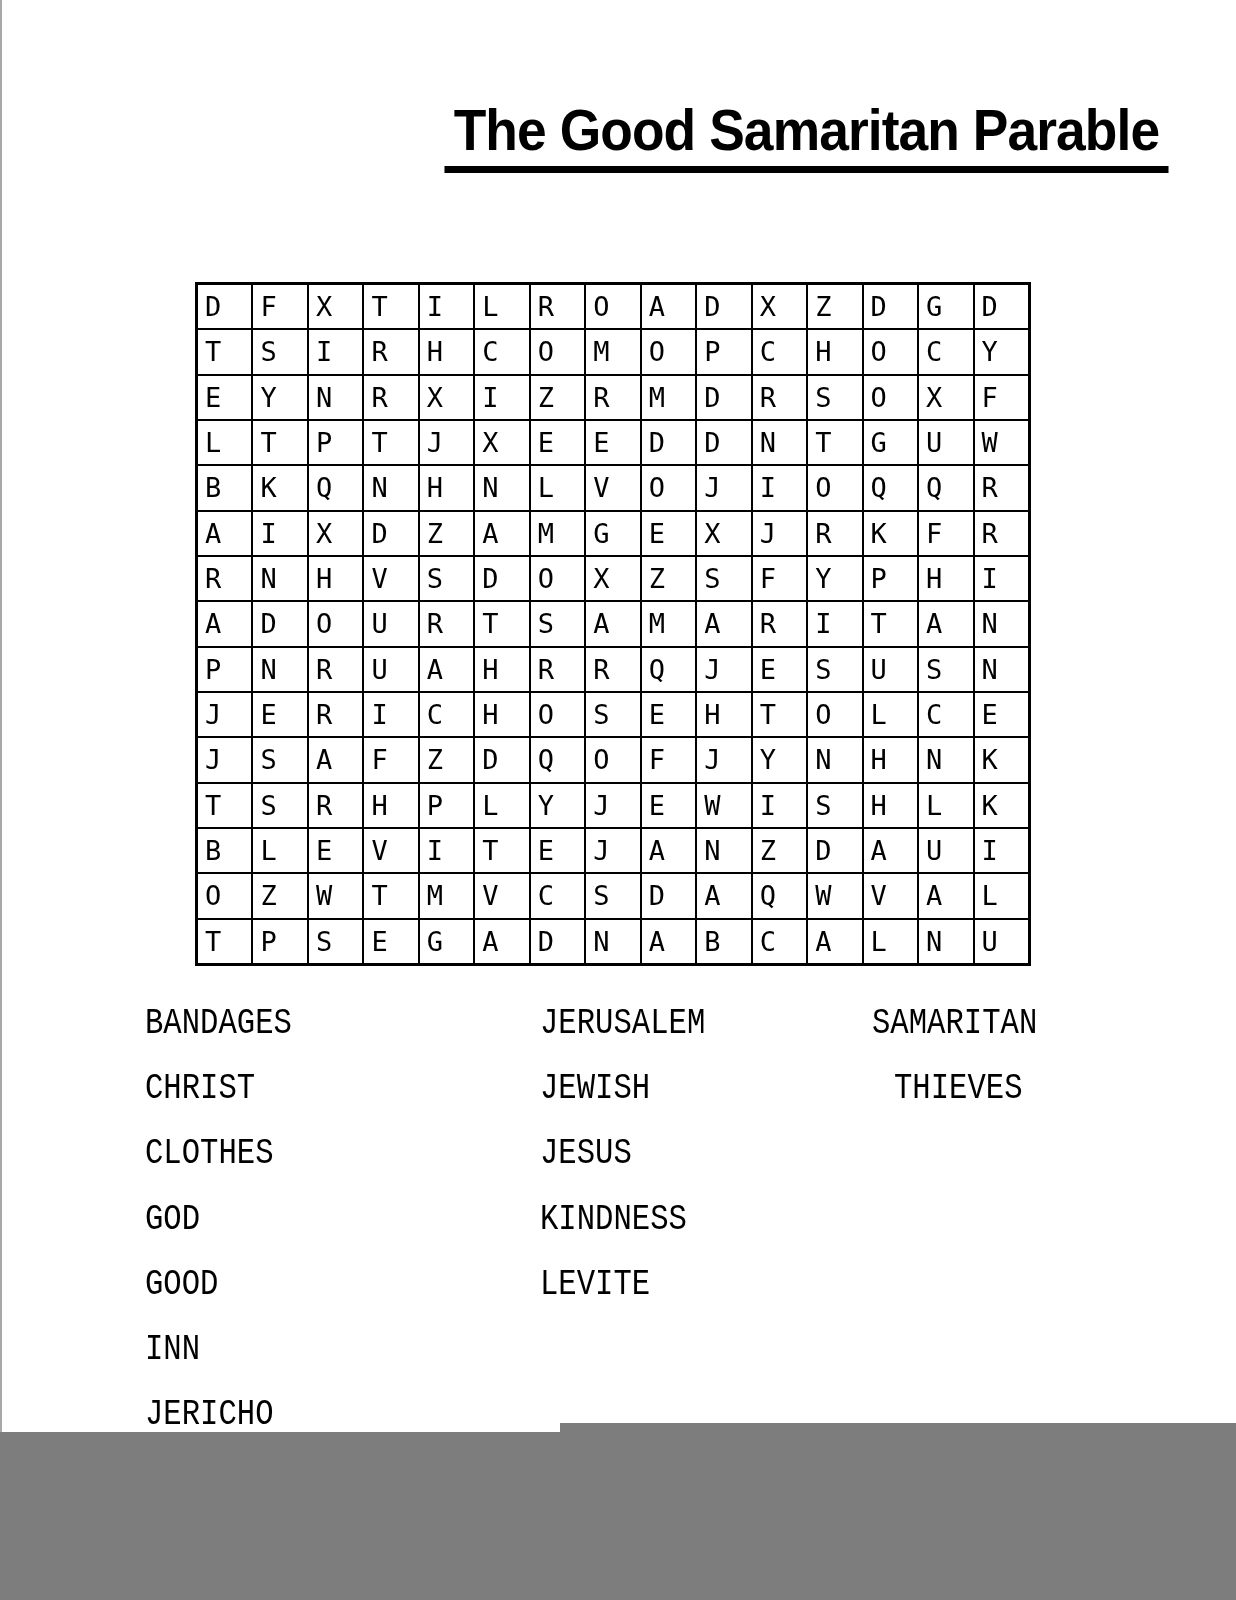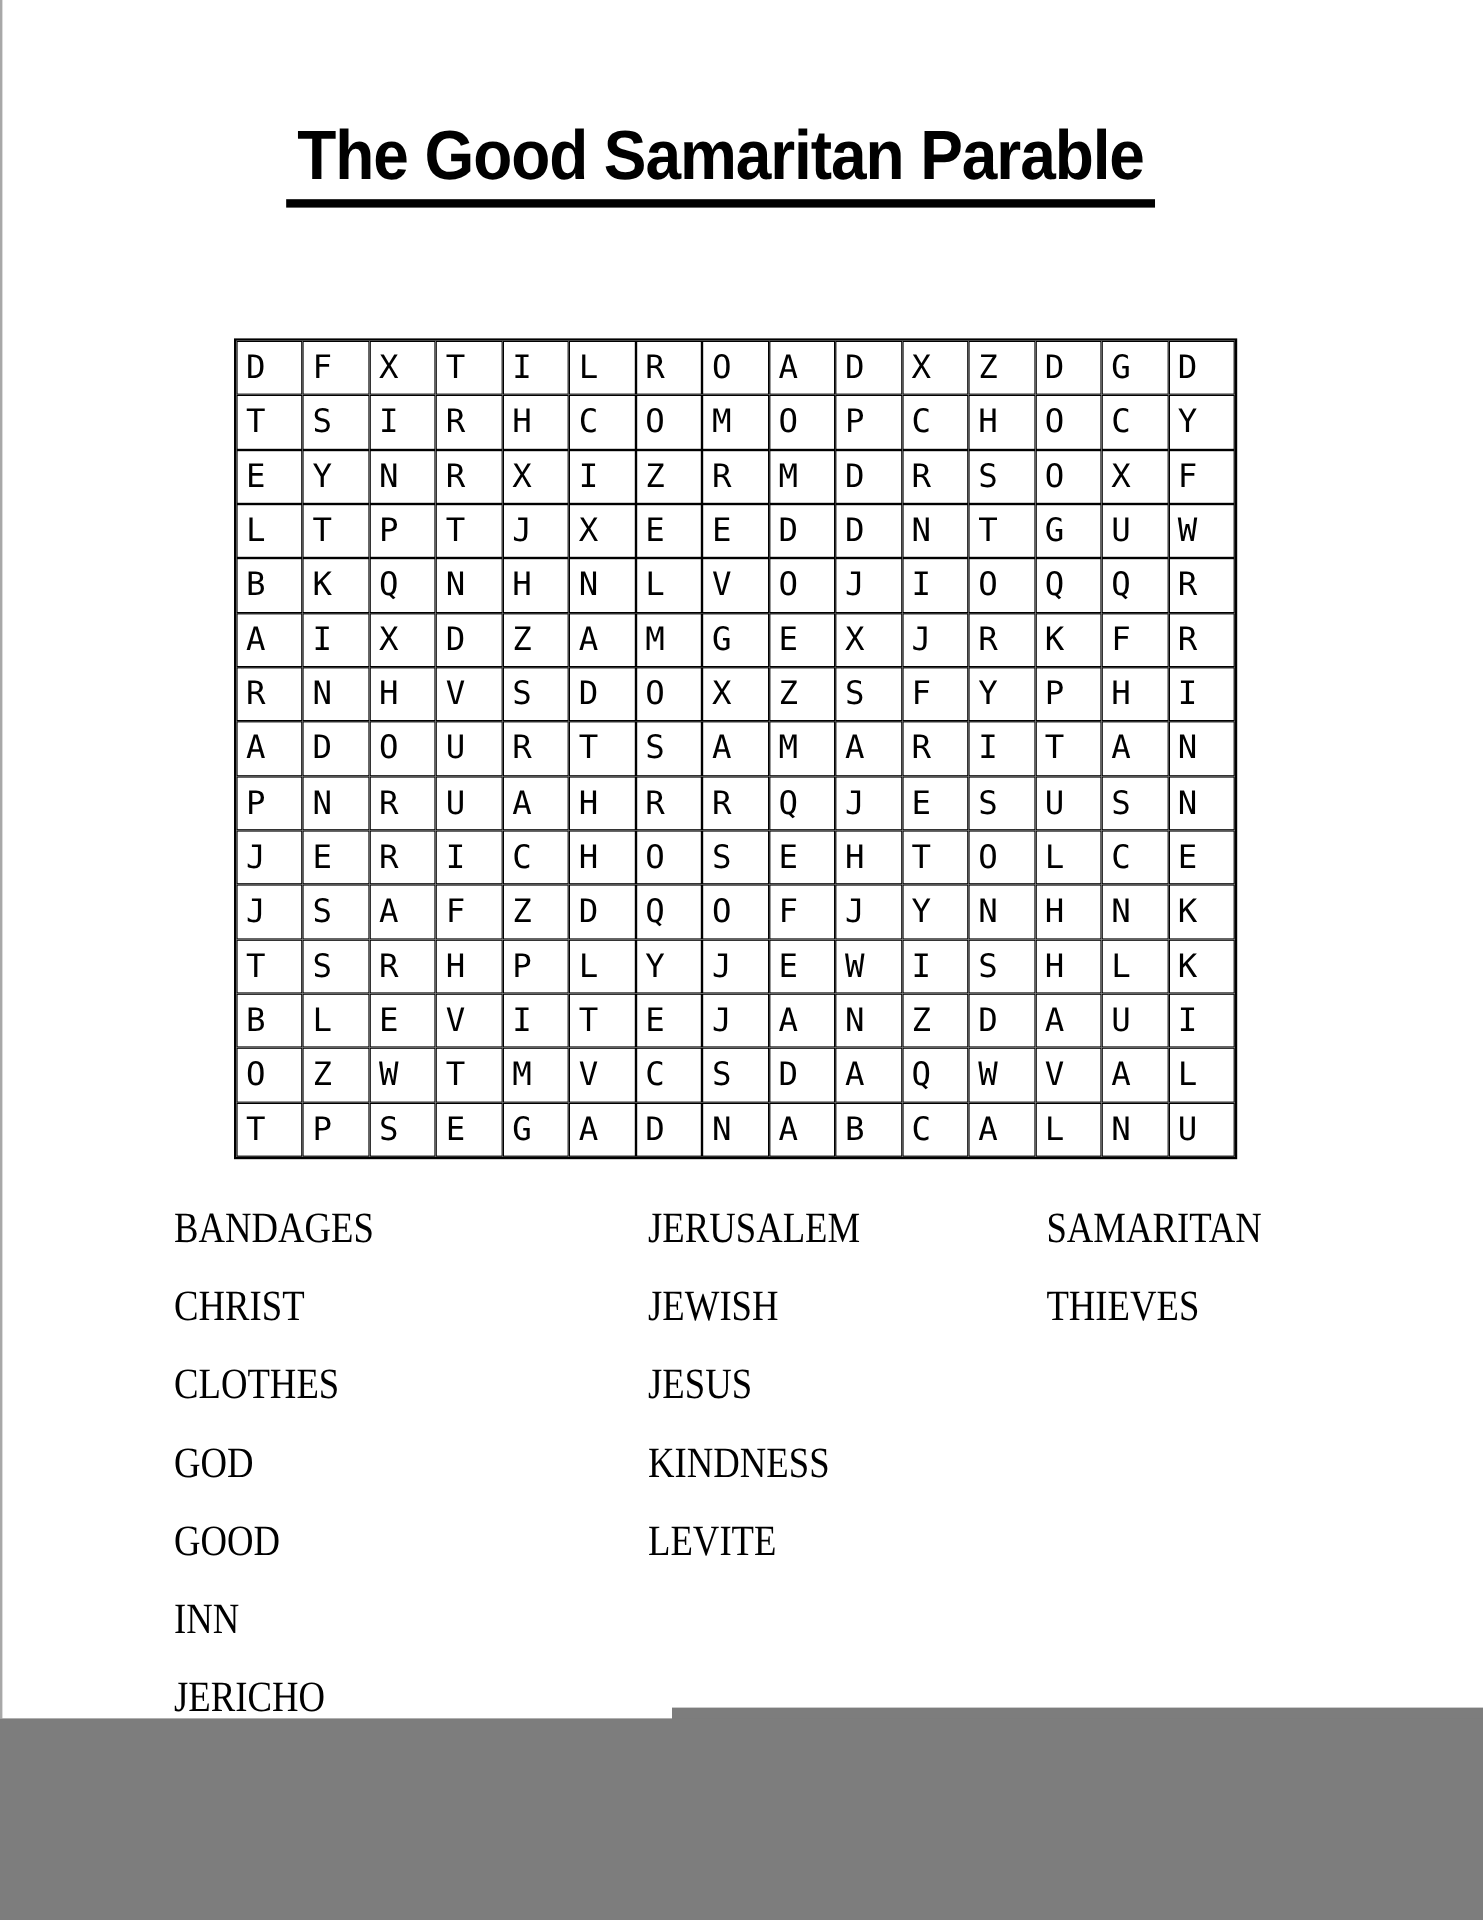--- a/index.html
+++ b/index.html
@@ -16,21 +16,21 @@
     overflow:hidden;
     font-family:"Liberation Sans", sans-serif;
   }
   .page{position:absolute;inset:0;}
   .edge-line{
     position:absolute;left:0;top:0;width:2px;height:1432px;
     background:var(--edge-gray);
   }
   .title-wrap{
     position:absolute;top:101px;left:0;width:1200px;
-    text-align:center;margin:0;
+    text-align:right;margin:0;
   }
   .title-text{
     display:inline-block;
     font-family:"Liberation Sans", sans-serif;
     font-weight:bold;
     font-size:58px;
     line-height:1.0;
     letter-spacing:-1px;
     color:var(--ink);
     border-bottom:7px solid var(--ink);
@@ -58,26 +58,26 @@
     padding-left:7px;
     font-family:"DejaVu Sans Mono", monospace;
     font-size:27px;
     color:var(--ink);
     background:#ffffff;
     overflow:hidden;
   }
   .words{
     position:absolute;top:991px;
     color:var(--ink);
-    font-family:Liberation Serif, serif;
+    font-family:Liberation Mono, monospace;
     font-size:36px;
   }
   .words.col0{left:145px;}
   .words.col1{left:540px;}
-  .words.col2{left:872px;}
+  .words.col2{left:872px;text-align:center;}
   .word-item{
     height:65.2px;
     line-height:65.2px;
     white-space:nowrap;
   }
   .word-text{
     display:inline-block;
     transform:scaleX(0.85);
     transform-origin:left center;
   }

